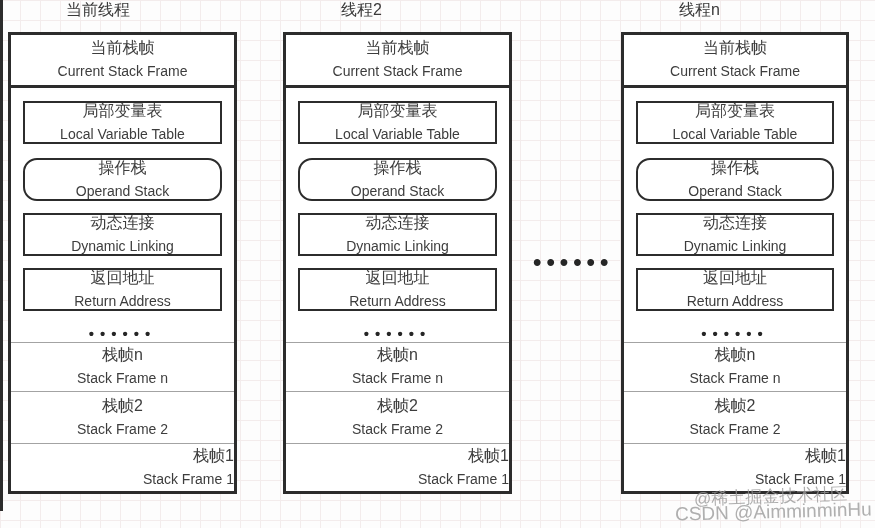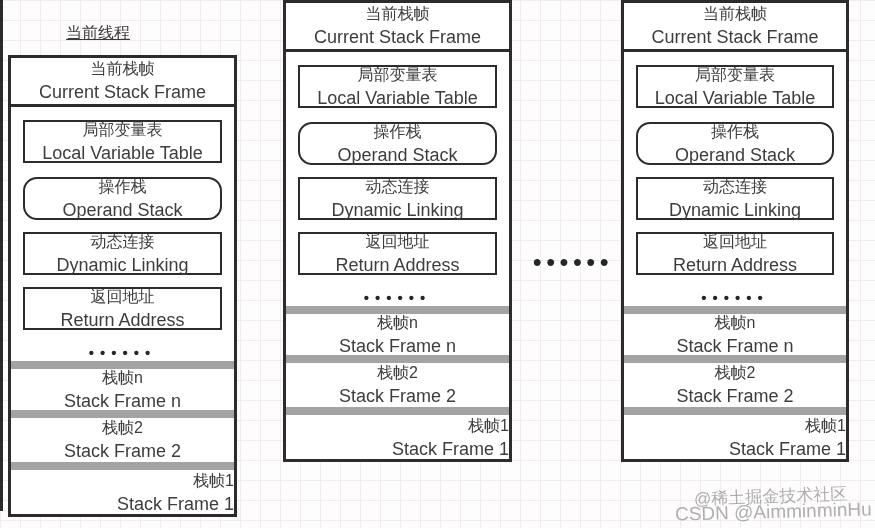--- a/index.html
+++ b/index.html
@@ -7,39 +7,39 @@
     position:relative;width:875px;height:528px;overflow:hidden;
     background-color:#fdfdfd;
     background-image:linear-gradient(#f3ecec 1px,transparent 1px),
                      linear-gradient(90deg,#f3ecec 1px,transparent 1px);
     background-size:20px 20px;
     font-family:"Liberation Sans","DejaVu Sans",sans-serif;
     color:#3d3d3d;
   }
   .left-clip{position:absolute;left:0;top:0;width:3px;height:511px;background:#2c2c2c;}
   .col{position:absolute;top:0;height:528px;}
-  .thread-label{margin-top:23px;padding-left:58px;height:32px;box-sizing:border-box;
-    font-size:16px;color:#3a3a3a;text-decoration:underline;}
+  .thread-label{margin-top:0;padding-left:58px;height:32px;box-sizing:border-box;
+    font-size:16px;color:#3a3a3a;}
   .stack{box-sizing:border-box;height:462px;border:3px solid #2c2c2c;background:#ffffff;
     display:flex;flex-direction:column;}
   .sec{box-sizing:border-box;display:flex;flex-direction:column;align-items:center;
     justify-content:center;text-align:center;}
   .sec-header{height:50px;}
   .sec-body{height:257px;border-top:3px solid #2c2c2c;justify-content:flex-end;
     align-items:stretch;padding-top:13px;}
   .inner-box{box-sizing:border-box;height:43px;margin:0 12px;border:2px solid #2c2c2c;
     background:#ffffff;display:flex;flex-direction:column;align-items:center;justify-content:center;
     text-align:center;}
   .gap14{margin-top:14px;border-radius:14px;}
   .gap8{margin-top:12px;}
   .zh{font-size:16px;line-height:22px;}
-  .en{font-size:18px;line-height:24px;}
+  .en{font-size:14px;line-height:24px;}
   .dots-inline{margin-top:14px;text-align:center;font-size:15px;letter-spacing:6px;
     font-weight:bold;color:#262626;}
-  .frame-row{border-top:8px solid #a3a3a3;}
+  .frame-row{border-top:1px solid #a3a3a3;}
   .fr-n{height:49px;}
   .fr-2{height:52px;}
   .fr-1{flex:1;align-items:flex-end;}
   .between-dots{position:absolute;left:533px;top:248px;font-size:24px;letter-spacing:5px;
     font-weight:bold;color:#262626;}
   .wm{position:absolute;white-space:nowrap;pointer-events:none;}
   .wm1{right:28px;bottom:20px;font-size:17px;color:#9a9a9a;opacity:.8;transform:rotate(-2deg);}
   .wm2{right:3px;bottom:5px;font-size:19px;color:#a2a2a2;opacity:.85;transform:rotate(-1.5deg);}
 </style>
 </head>
@@ -84,20 +84,21 @@
         <div class="en">Stack Frame 2</div>
       </div>
       <div class="sec frame-row fr-1">
         <div class="zh">栈帧1</div>
         <div class="en">Stack Frame 1</div>
       </div>
     </div>
   </div>
 
   <div class="col" style="left:283px;width:229px;">
+    <div class="thread-label">线程2</div>
     <div class="stack">
       <div class="sec sec-header">
         <div class="zh">当前栈帧</div>
         <div class="en">Current Stack Frame</div>
       </div>
       <div class="sec sec-body">
         <div class="inner-box">
           <div class="zh">局部变量表</div>
           <div class="en">Local Variable Table</div>
         </div>
@@ -126,20 +127,21 @@
       <div class="sec frame-row fr-1">
         <div class="zh">栈帧1</div>
         <div class="en">Stack Frame 1</div>
       </div>
     </div>
   </div>
 
   <div class="between-dots">••••••</div>
 
   <div class="col" style="left:621px;width:228px;">
+    <div class="thread-label">线程n</div>
     <div class="stack">
       <div class="sec sec-header">
         <div class="zh">当前栈帧</div>
         <div class="en">Current Stack Frame</div>
       </div>
       <div class="sec sec-body">
         <div class="inner-box">
           <div class="zh">局部变量表</div>
           <div class="en">Local Variable Table</div>
         </div>

